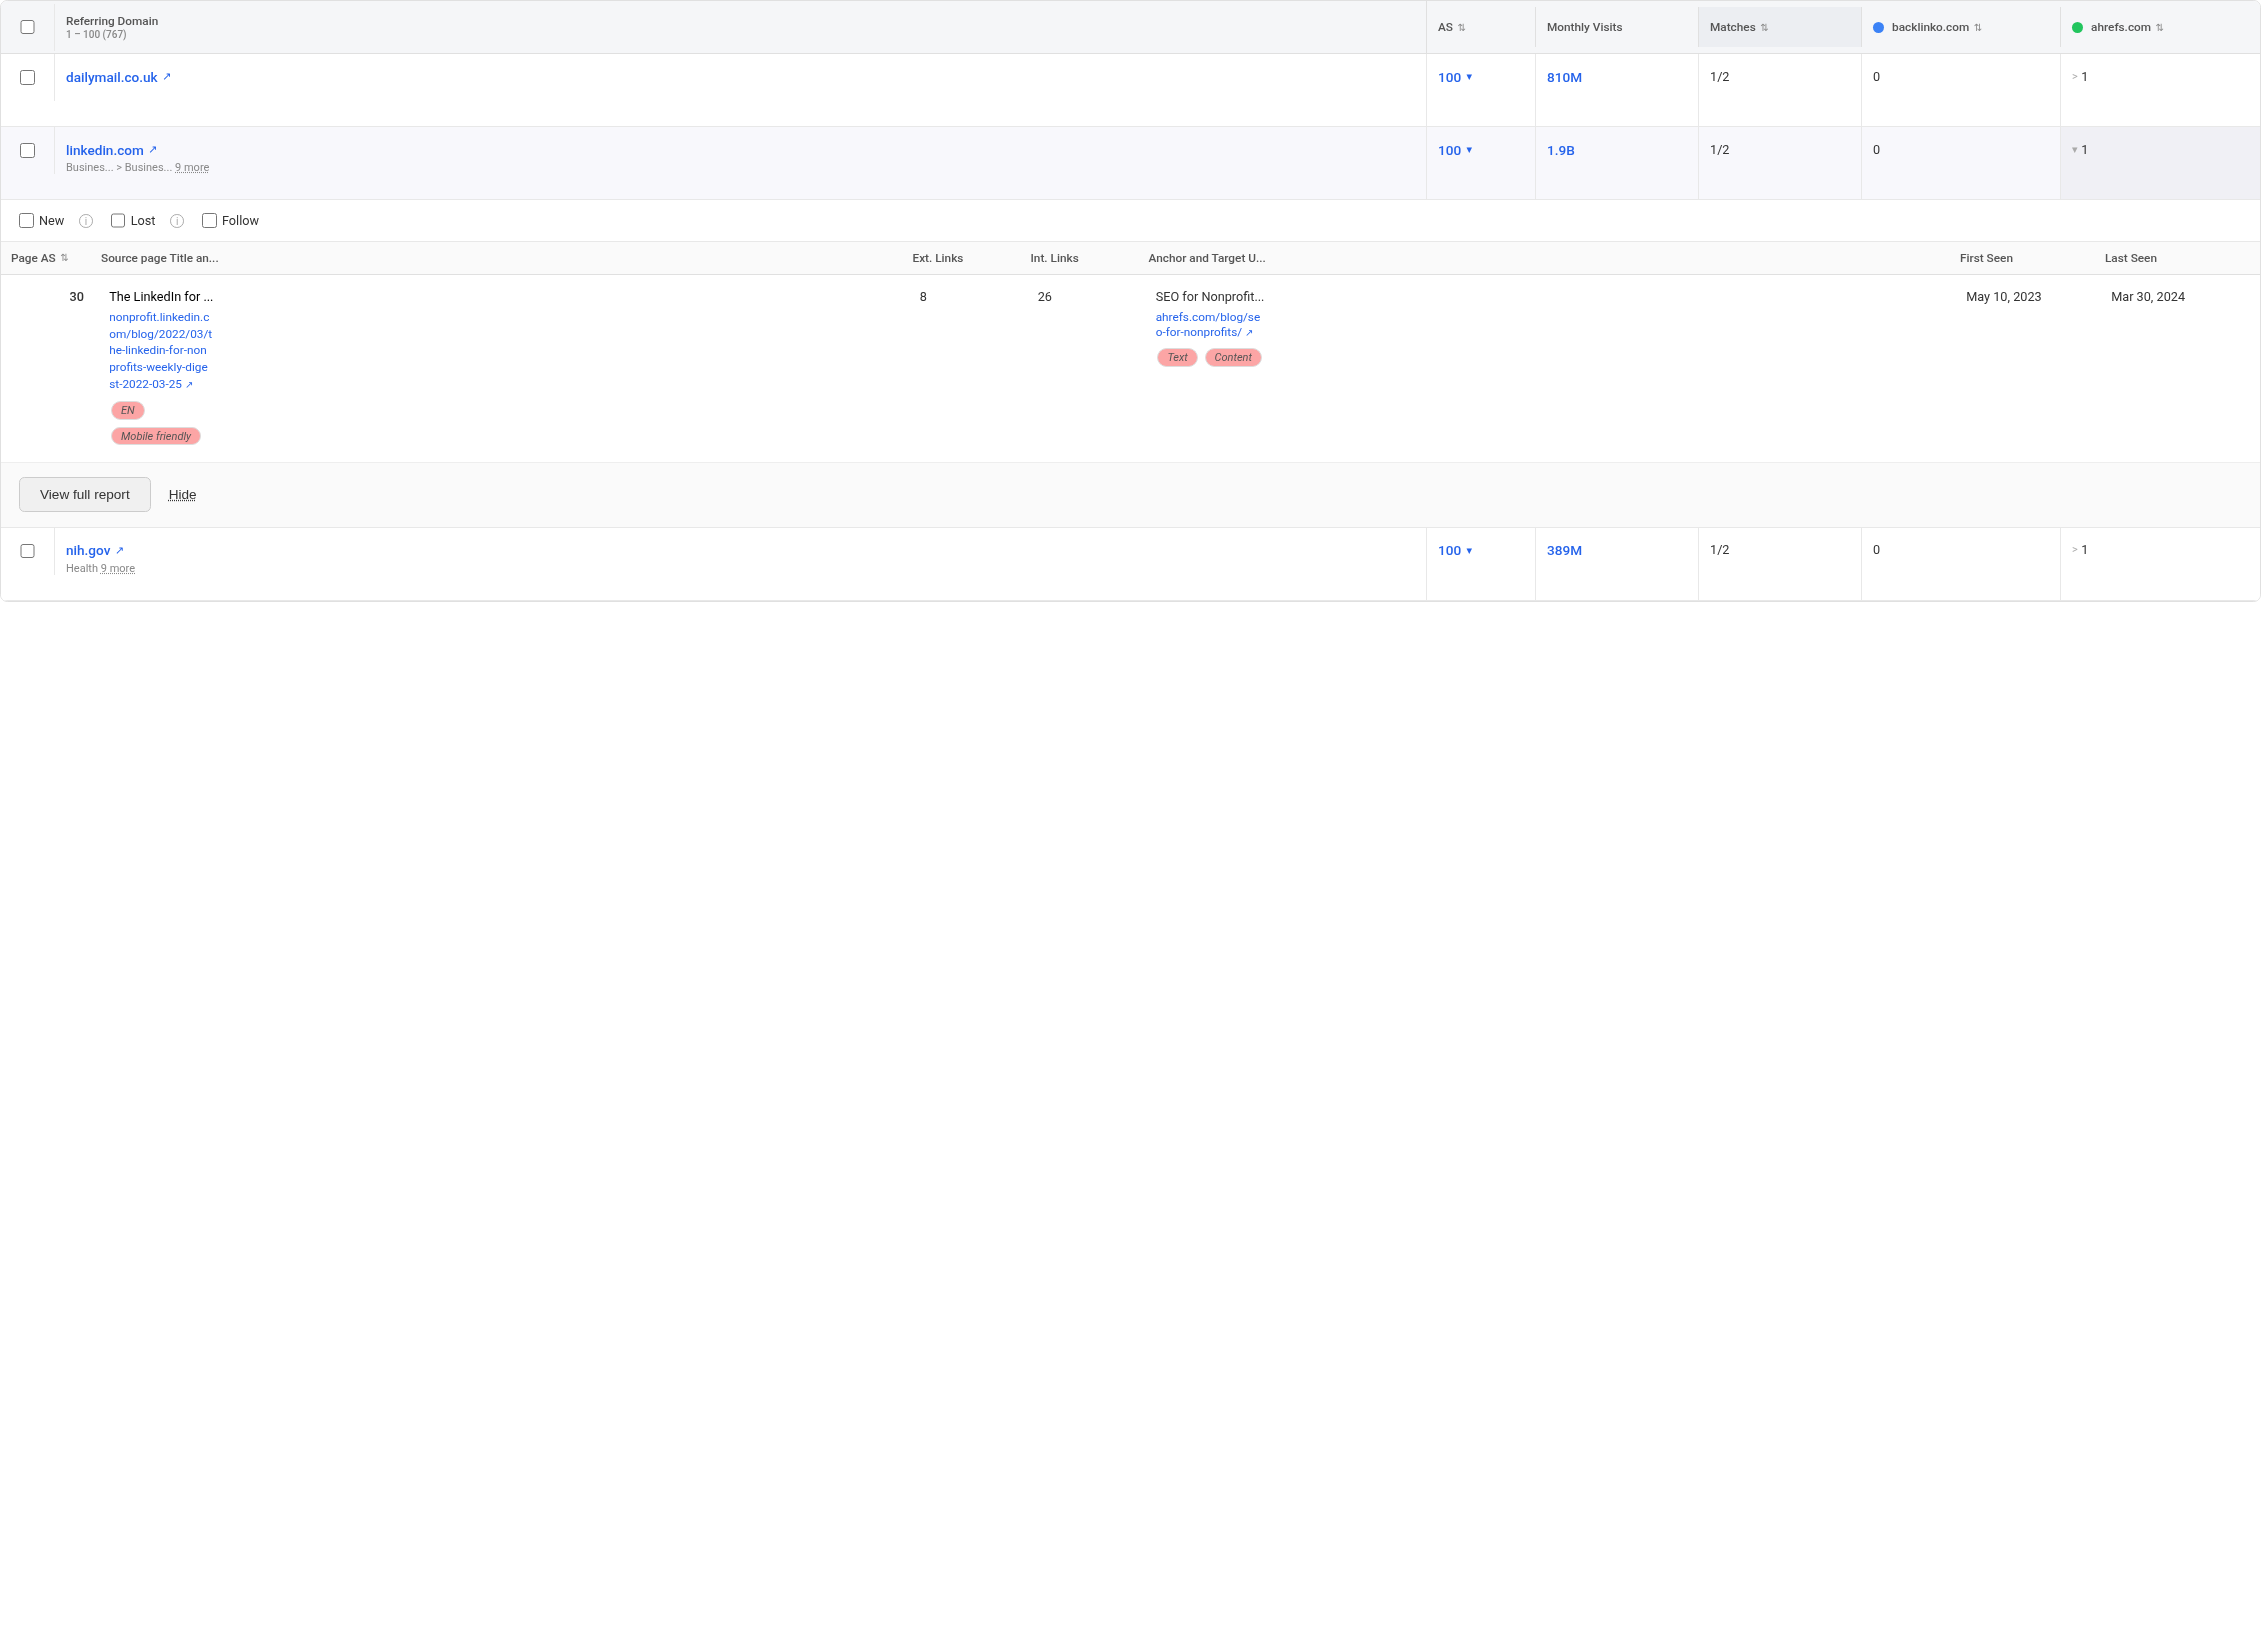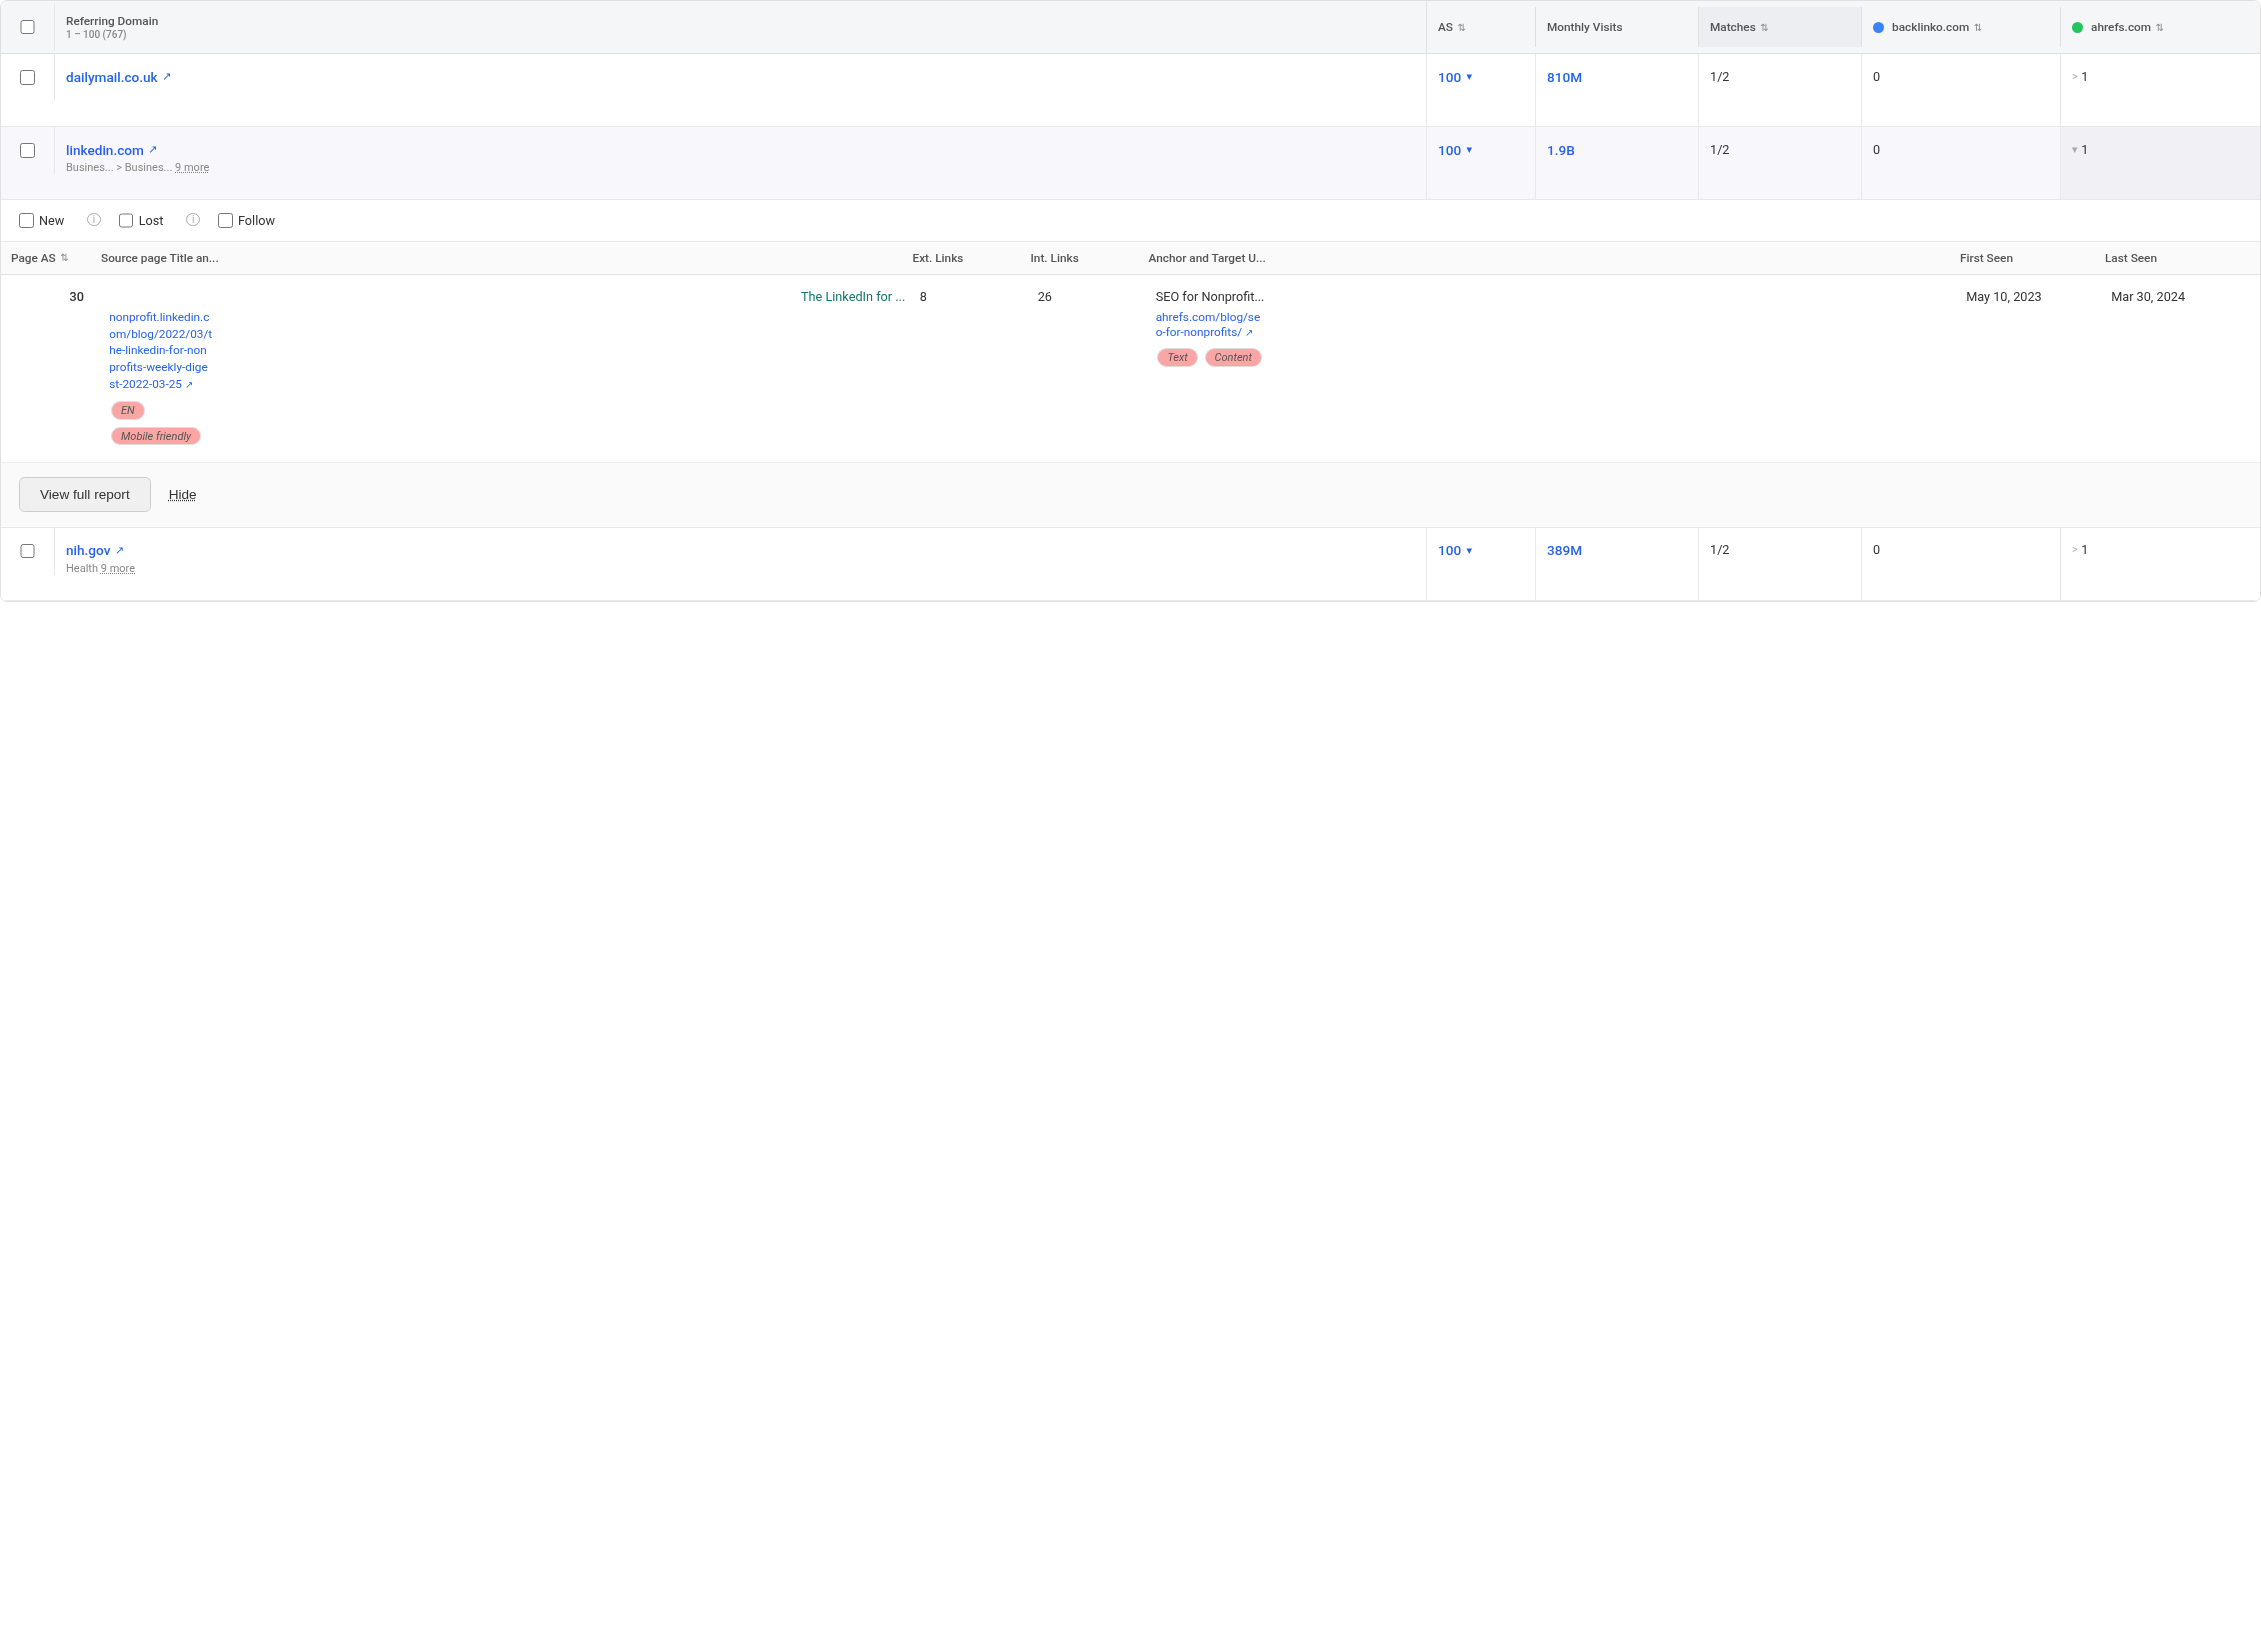--- a/index.html
+++ b/index.html
@@ -155,22 +155,22 @@
     .filter-bar {
       display: flex;
       align-items: center;
       gap: 18px;
       padding: 12.7px 18px;
       border-bottom: 0.9px solid #e8e8e8;
       background: #fff;
     }
     .filter-item {
       display: flex;
-      align-items: flex-start;
-      gap: 23px;
+      align-items: flex-end;
+      gap: 15px;
       font-size: 12.7px;
       color: #333;
     }
     .filter-item label {
       cursor: pointer;
       display: flex;
       align-items: center;
       gap: 5.4px;
     }
     .info-icon {
@@ -230,23 +230,22 @@
     .source-link {
       color: #2563eb;
       text-decoration: none;
       font-size: 11.8px;
       word-break: break-all;
       line-height: 1.4;
     }
 
     .source-title {
       font-size: 12.7px;
-      color: #0f766e;
+      color: #000000;
       margin-bottom: 5.4px;
-      text-align: right;
     }
 
     .tag {
       display: inline-block;
       padding: 1.8px 9px;
       border-radius: 11px;
       font-size: 11px;
       margin: 1.8px;
     }
     .tag-gray {

